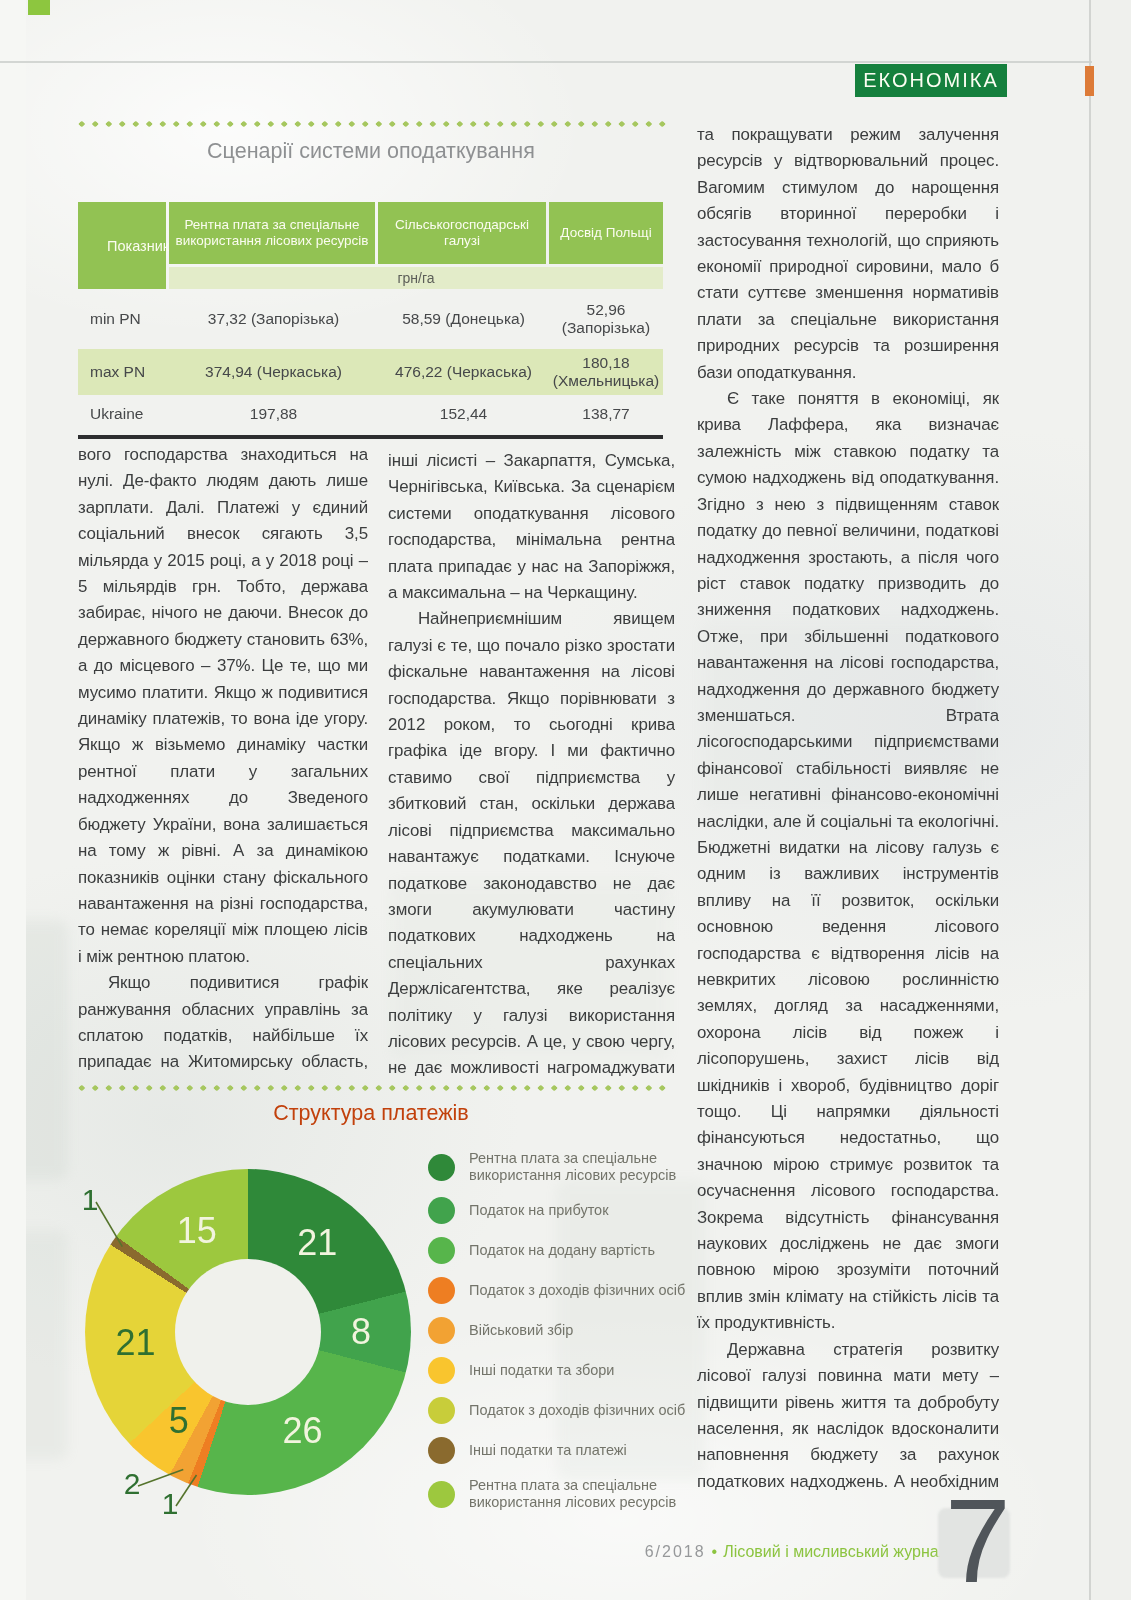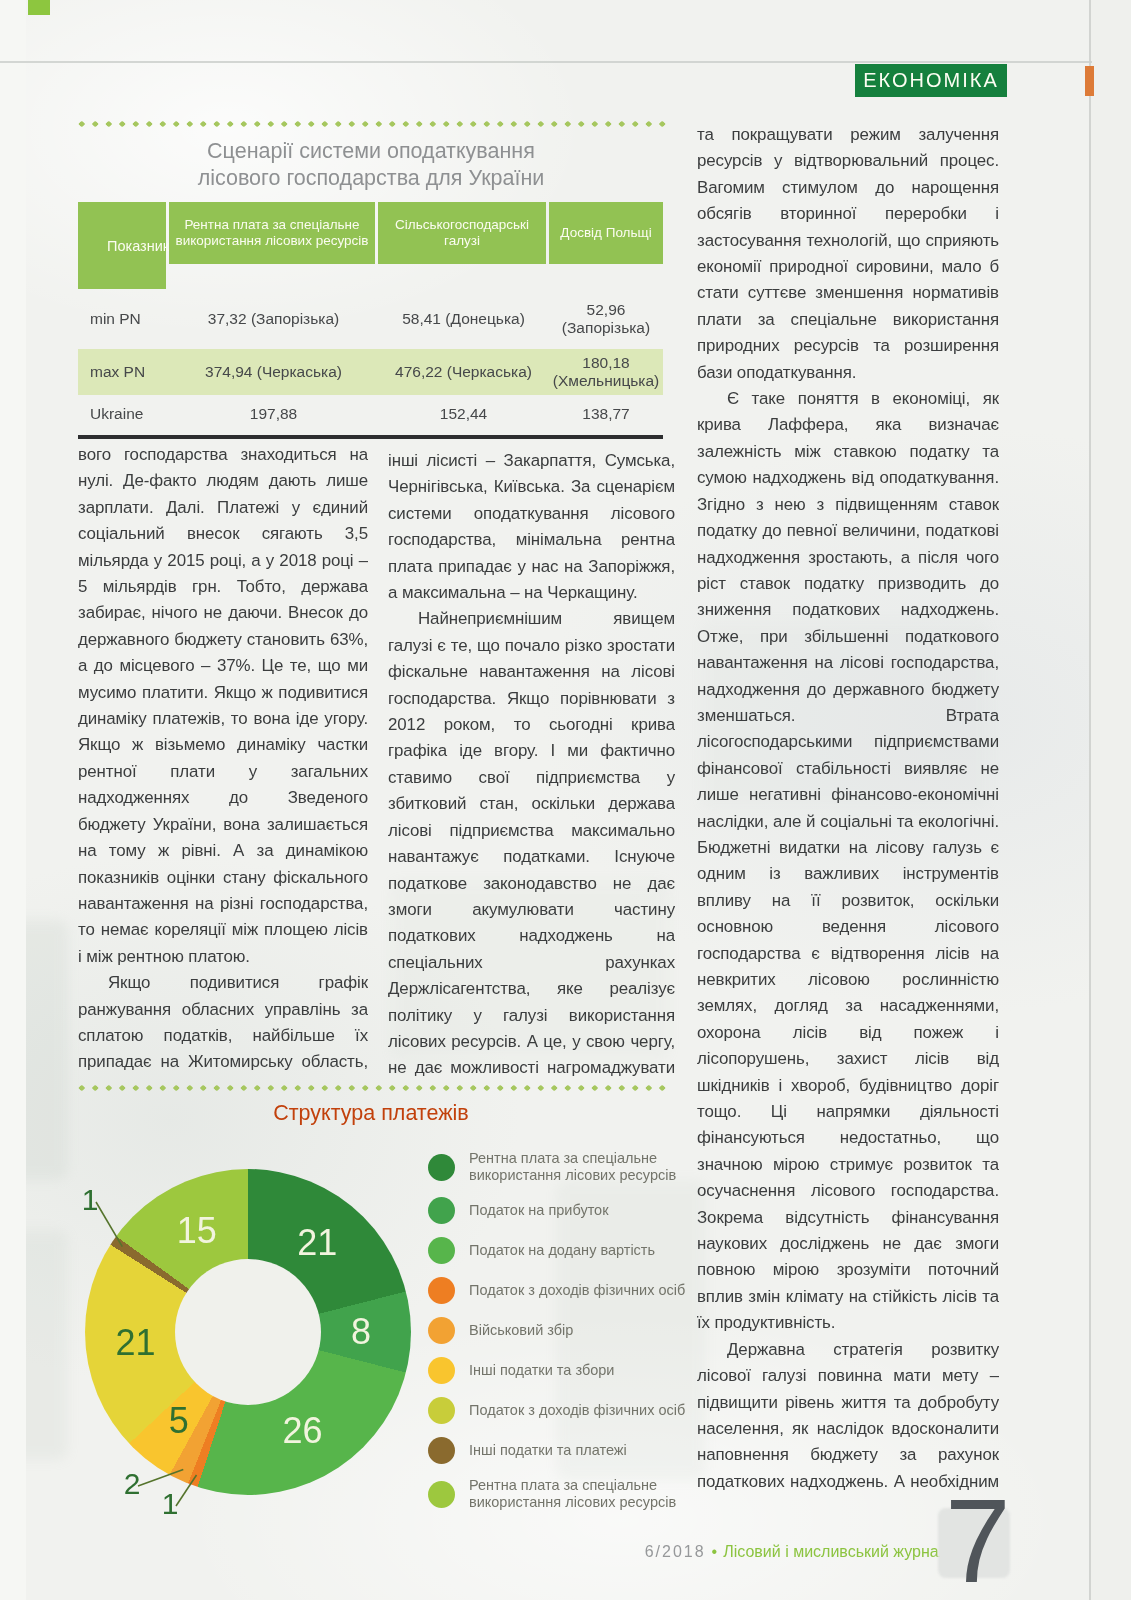--- a/index.html
+++ b/index.html
@@ -88,34 +88,34 @@
   <div class="abs edge-orange"></div>
 
   <div class="abs banner">
     <span>ЕКОНОМІКА</span>
   </div>
 
   <div class="abs dotted" style="left:75px;top:121px;width:592px;"></div>
 
   <div class="abs tbl-title">
     <div>Сценарії системи оподаткування</div>
-    <div>лісового господарства для України</div>
   </div>
 
   <div class="abs tbl">
     <div class="tbl-head">
       <div class="th th-first">Показник</div>
       <div class="th">Рентна плата за спеціальне використання лісових ресурсів</div>
       <div class="th">Сільськогосподарські галузі</div>
       <div class="th">Досвід Польщі</div>
+      <div class="unit-cell">грн/га</div>
     </div>
     <div class="trow row-min">
       <div class="rlab">min PN</div>
       <div>37,32 (Запорізька)</div>
-      <div>58,41 (Донецька)</div>
+      <div>58,59 (Донецька)</div>
       <div>52,96 (Запорізька)</div>
     </div>
     <div class="trow row-max">
       <div class="rlab">max PN</div>
       <div>374,94 (Черкаська)</div>
       <div>476,22 (Черкаська)</div>
       <div>180,18 (Хмельницька)</div>
     </div>
     <div class="trow row-ua">
       <div class="rlab">Ukraine</div>

